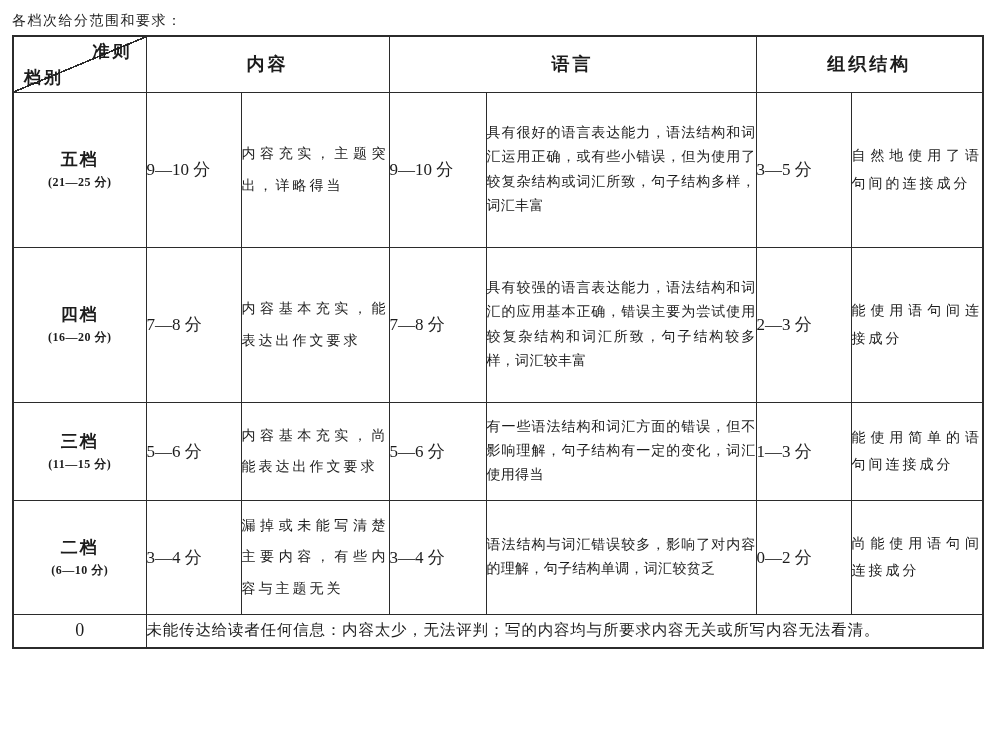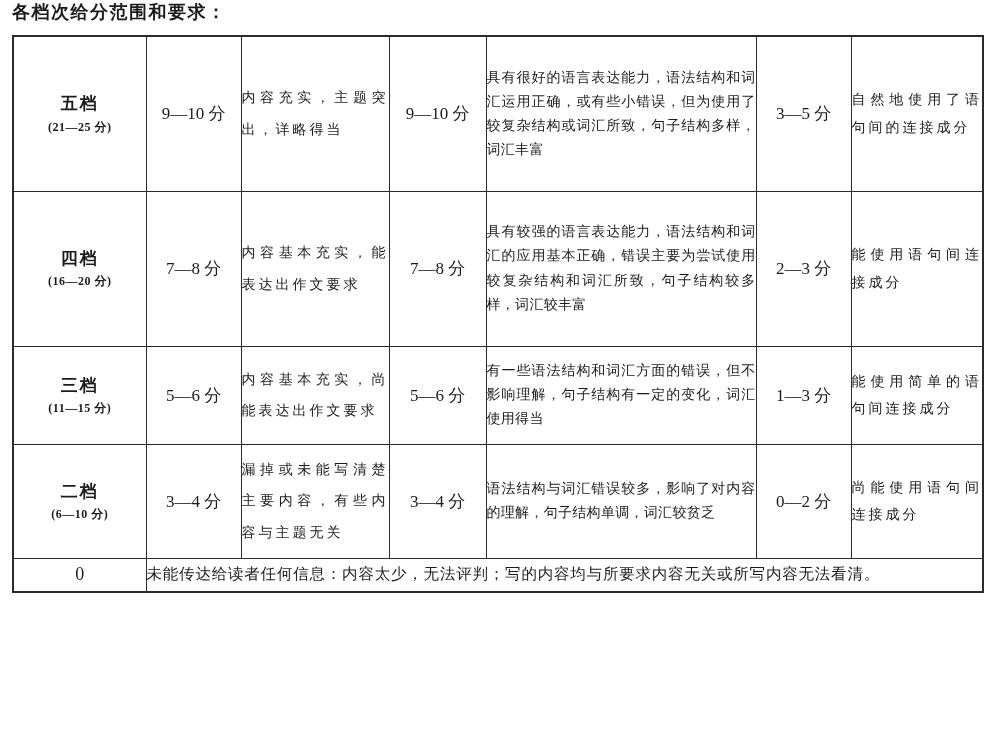--- a/index.html
+++ b/index.html
@@ -2,22 +2,22 @@
 <html lang="zh"><head>
 <meta charset="utf-8">
 <style>
   html,body{margin:0;padding:0;background:#ffffff;}
   body{
     width:1000px;height:741px;position:relative;overflow:hidden;
     font-family:"Liberation Serif","DejaVu Serif",serif;
     color:#1c1c1c;
   }
   .page-title{
-    position:absolute;left:12px;top:0;
-    font-size:18px;font-weight:bold;letter-spacing:1.5px;
+    position:absolute;left:12px;top:12px;
+    font-size:14px;font-weight:normal;letter-spacing:1.5px;
   }
   table.grade-table{
     position:absolute;left:12px;top:35px;width:970px;
     border-collapse:collapse;table-layout:fixed;
     border:2px solid #2b2b2b;
   }
   .grade-table td{
     border:1px solid #2b2b2b;
     padding:0;
     vertical-align:middle;
@@ -47,21 +47,21 @@
     position:absolute;top:3px;right:13px;
     font-size:17px;font-weight:bold;letter-spacing:3px;
   }
   .corner-bl{
     position:absolute;bottom:3px;left:10px;
     font-size:17px;font-weight:bold;letter-spacing:3px;
   }
   .level-cell{text-align:center;font-size:17px;line-height:1.55;}
   .level-name{font-weight:bold;letter-spacing:2px;}
   .level-range{font-size:12px;font-weight:bold;letter-spacing:0.5px;}
-  .score-cell{text-align:center;font-size:17px;white-space:nowrap;}
+  .score-cell{font-size:17px;white-space:nowrap;}
   .desc-cell{
     font-size:14px;padding:6px 10px;
     text-align:justify;text-justify:inter-character;
   }
   .desc-content{line-height:2.25;letter-spacing:3px;margin-top:9px;}
   .desc-language{line-height:1.72;letter-spacing:0.3px;}
   .desc-structure{line-height:1.95;letter-spacing:3px;margin-top:19px;}
   .zero-level{text-align:center;font-size:18px;}
   .zero-desc{
     font-size:15.5px;padding:2px 10px;letter-spacing:0.8px;
@@ -78,20 +78,29 @@
     <col style="width:133px">
     <col style="width:95px">
     <col style="width:148px">
     <col style="width:97px">
     <col style="width:270px">
     <col style="width:95px">
     <col style="width:132px">
   </colgroup>
 
   <tbody>
+      <tr class="header-row">
+    <td class="corner-cell">
+      <span class="corner-tr">准则</span>
+      <span class="corner-bl">档别</span>
+    </td>
+    <td class="col-header" colspan="2">内容</td>
+    <td class="col-header" colspan="2">语言</td>
+    <td class="col-header" colspan="2">组织结构</td>
+  </tr>
 
   <tr class="row-5">
     <td class="level-cell">
       <div class="level-name">五档</div>
       <div class="level-range">(21—25 分)</div>
     </td>
     <td class="score-cell">9—10 分</td>
     <td class="desc-cell desc-content">内容充实，主题突出，详略得当</td>
     <td class="score-cell">9—10 分</td>
     <td class="desc-cell desc-language">具有很好的语言表达能力，语法结构和词汇运用正确，或有些小错误，但为使用了较复杂结构或词汇所致，句子结构多样，词汇丰富</td>

